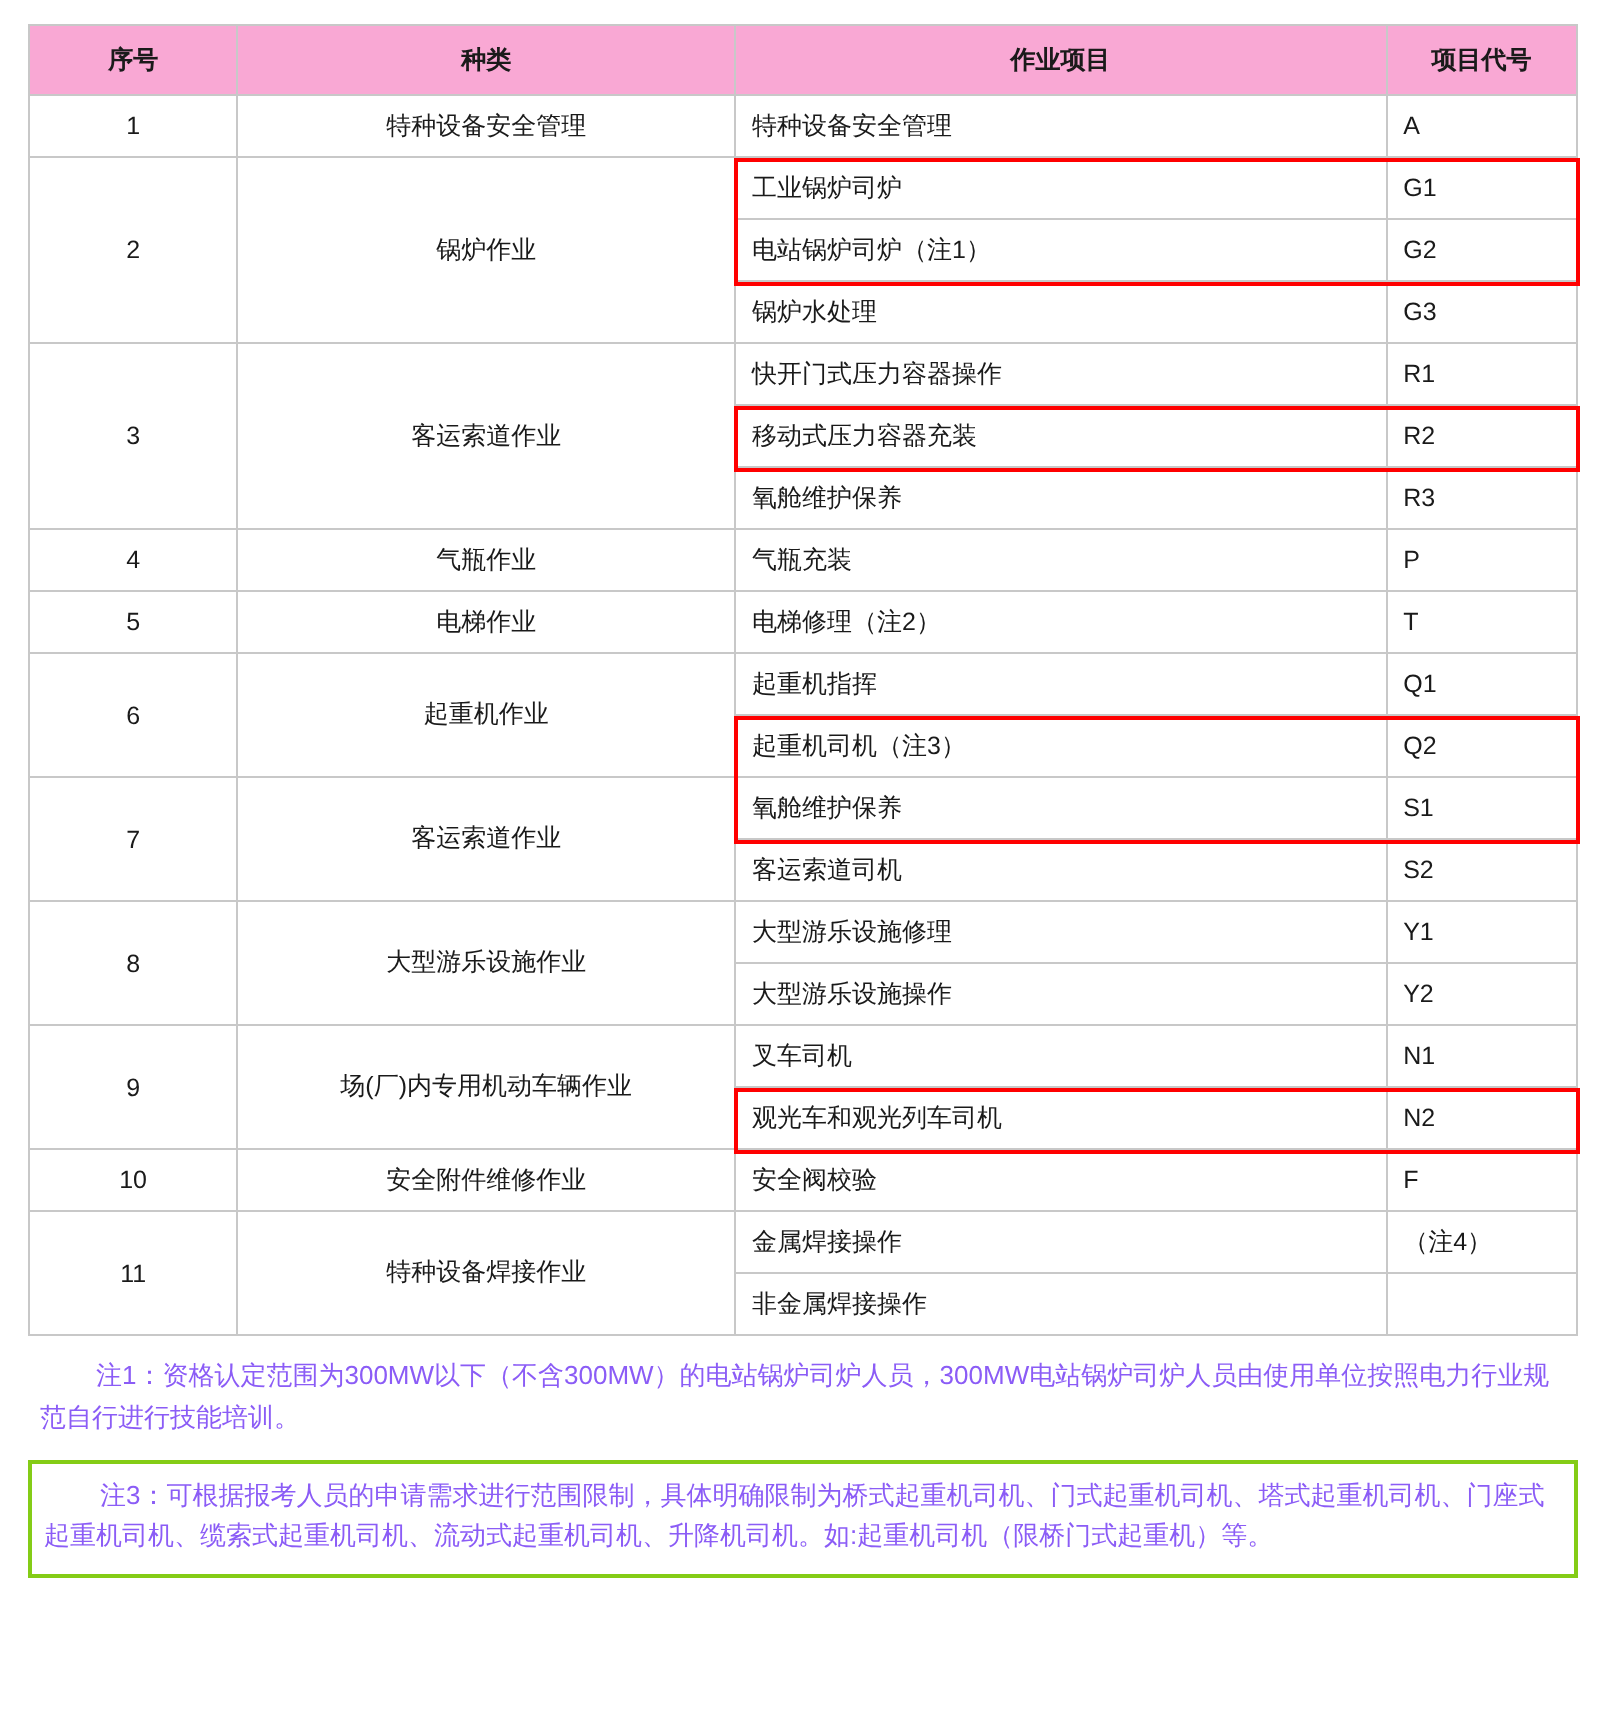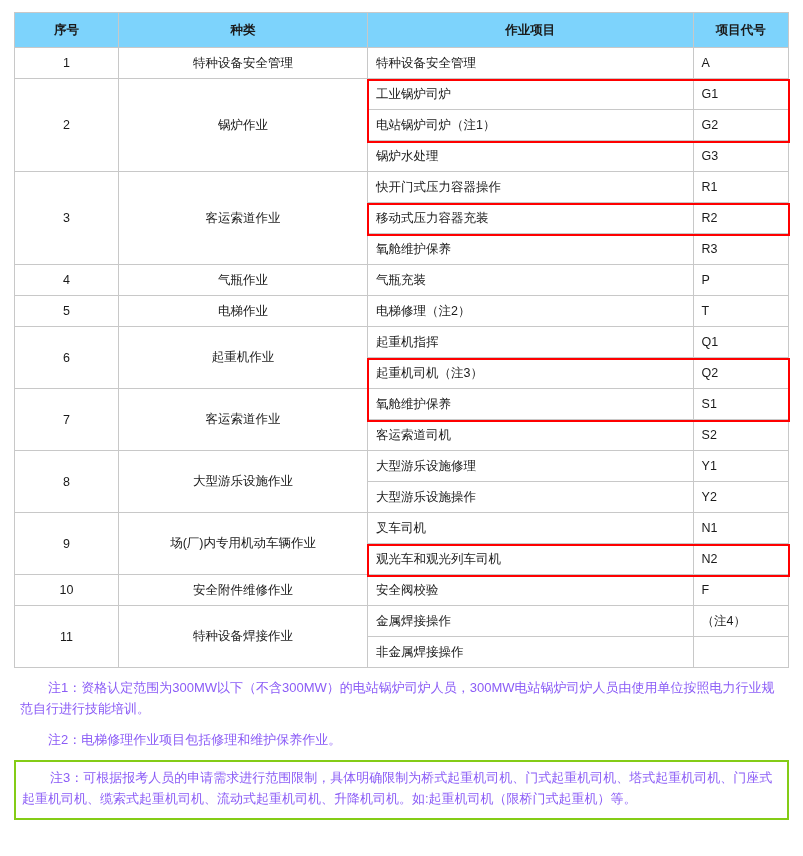--- a/index.html
+++ b/index.html
@@ -38,21 +38,21 @@
     font-weight: normal;
     font-size: 12.5px;
     color: #1a1a1a;
     padding: 6px 8px;
     vertical-align: middle;
     background: #ffffff;
     height: 18px;
   }
   table.main th {
     font-weight: bold;
-    background: #7dd3fc;
+    background: #f9a8d4;
     height: 22px;
   }
   .col-no { width: 78px; }
   .col-kind { width: 210px; }
   .col-item { width: 280px; }
   .col-code { width: 70px; }
   td.center { text-align: center; }
   td.kind { text-align: center; }
   .notes {
     margin-top: 6px;
@@ -194,21 +194,20 @@
         </tr>
         <tr>
           <td>非金属焊接操作</td>
           <td></td>
         </tr>
       </tbody>
   </table>
 
   <div class="notes" id="notes-container">
       <div class="note">注1：资格认定范围为300MW以下（不含300MW）的电站锅炉司炉人员，300MW电站锅炉司炉人员由使用单位按照电力行业规范自行进行技能培训。</div>
-      <div class="note">注2：电梯修理作业项目包括修理和维护保养作业。</div>
       <div class="note boxed">注3：可根据报考人员的申请需求进行范围限制，具体明确限制为桥式起重机司机、门式起重机司机、塔式起重机司机、门座式起重机司机、缆索式起重机司机、流动式起重机司机、升降机司机。如:起重机司机（限桥门式起重机）等。</div>
     </div>
 
 </div>
 
 <div class="hl" style="left: 366.5px; top: 78.5px; width: 423px; height: 64px;"></div>
 <div class="hl" style="left: 366.5px; top: 202.5px; width: 423px; height: 33px;"></div>
 <div class="hl" style="left: 366.5px; top: 357.5px; width: 423px; height: 64px;"></div>
 <div class="hl" style="left: 366.5px; top: 543.5px; width: 423px; height: 33px;"></div>
 

